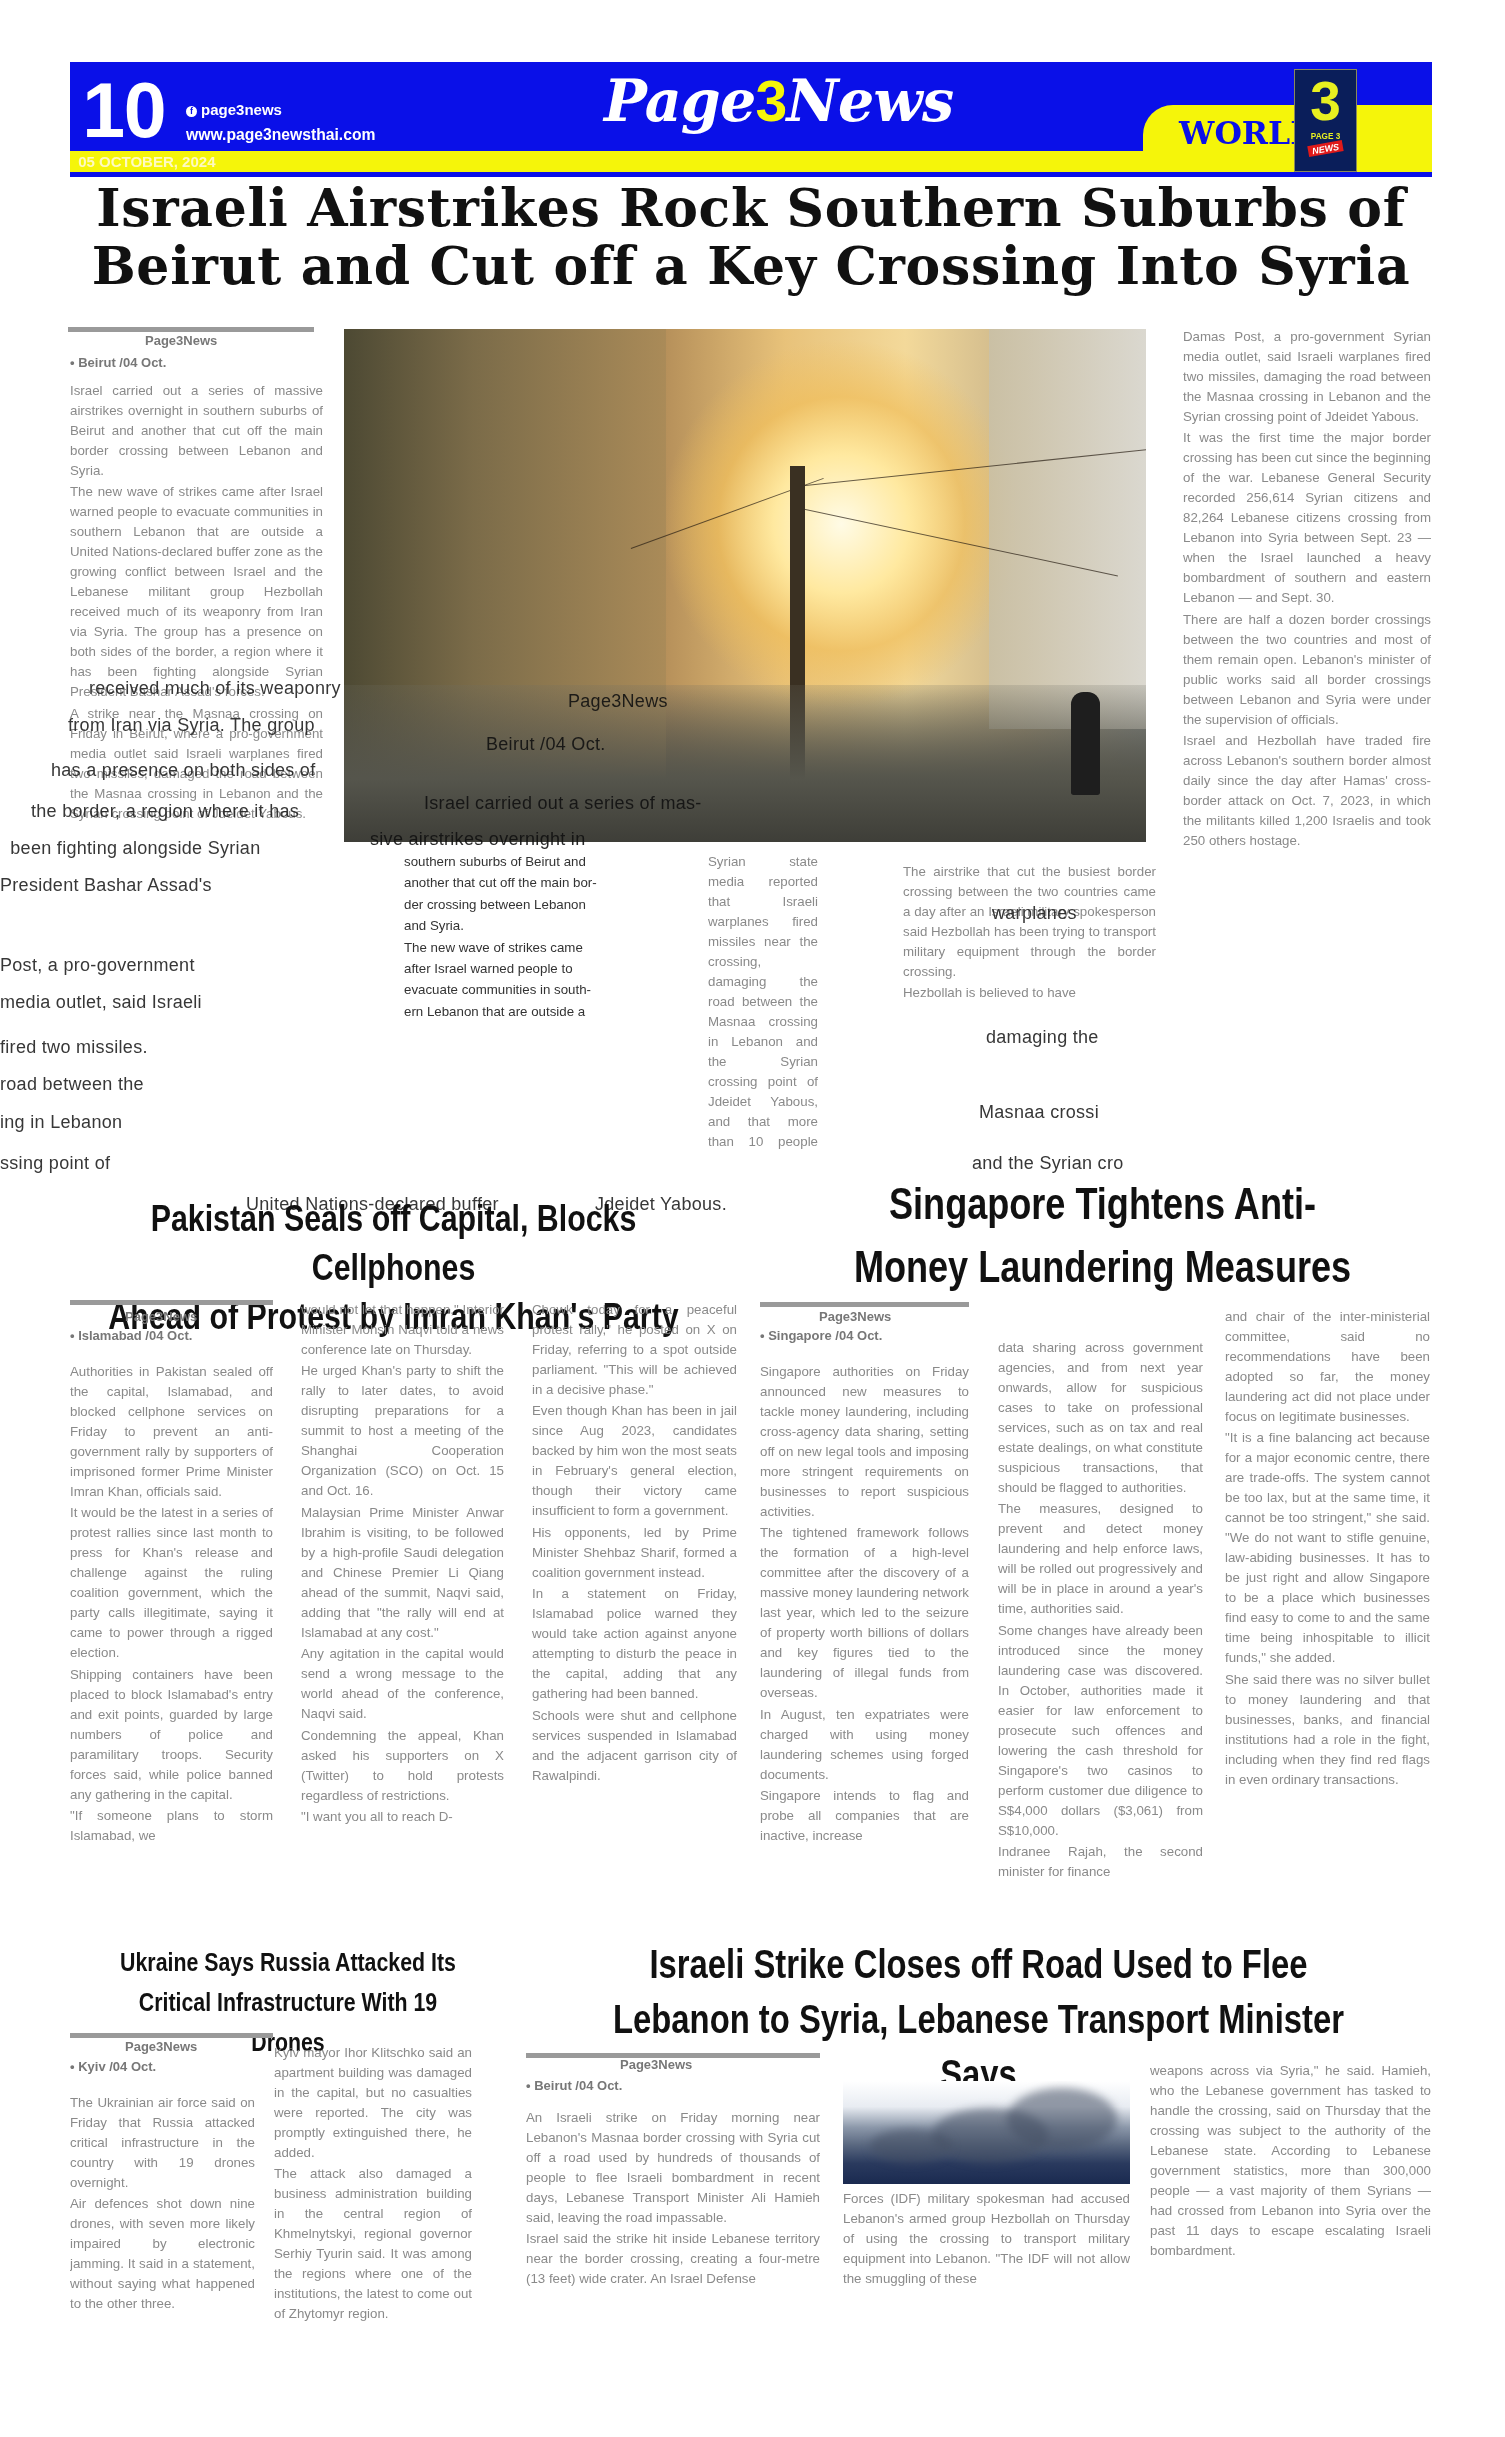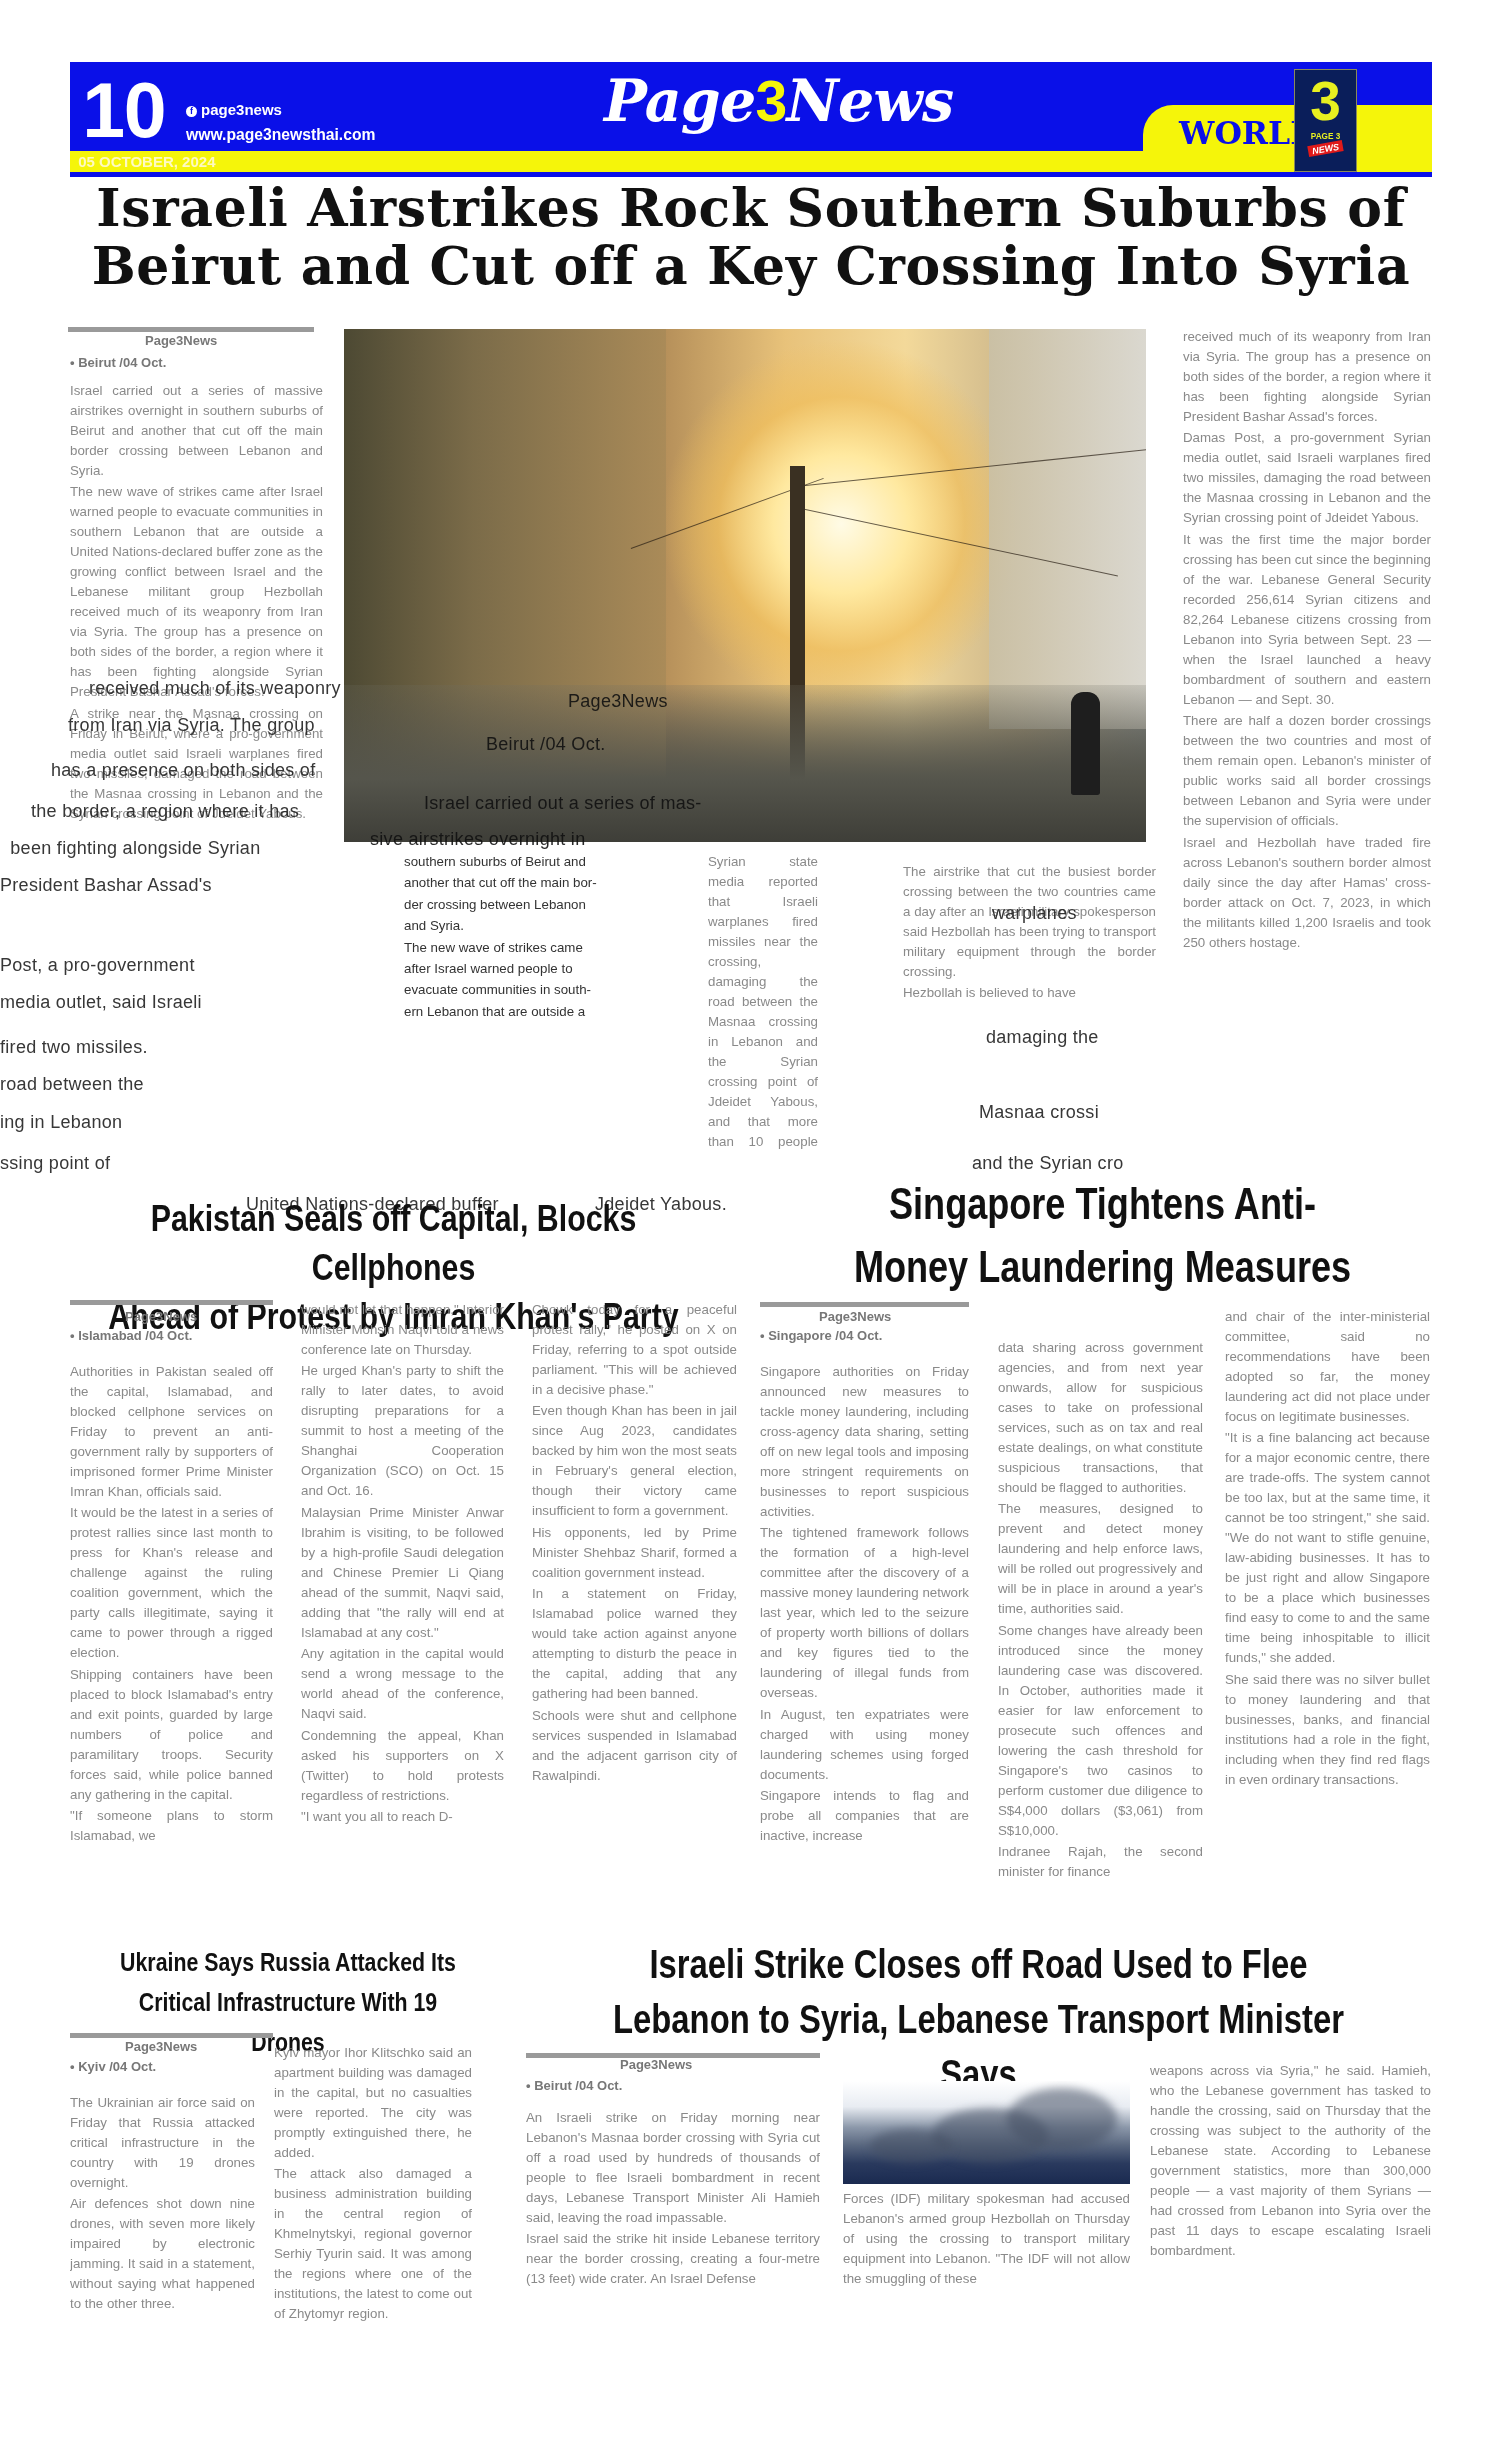--- a/index.html
+++ b/index.html
@@ -117,21 +117,20 @@
   </div>
   <div class="col" style="left:708px; top:852px; width:110px; height:301px;">
     <p>Syrian state media reported that Israeli warplanes fired missiles near the crossing, damaging the road between the Masnaa crossing in Lebanon and the Syrian crossing point of Jdeidet Yabous, and that more than 10 people were killed in the area.</p>
 
   </div>
   <div class="col" style="left:903px; top:862px; width:253px; height:294px;">
     <p>The airstrike that cut the busiest border crossing between the two countries came a day after an Israeli military spokesperson said Hezbollah has been trying to transport military equipment through the border crossing.</p>
     <p>Hezbollah is believed to have</p>
   </div>
   <div class="col" style="left:1183px; top:327px; width:248px; height:828px;">
-    <p>received much of its weaponry from Iran via Syria. The group has a presence on both sides of the border, a region where it has been fighting alongside Syrian President Bashar Assad's forces.</p>
     <p>Damas Post, a pro-government Syrian media outlet, said Israeli warplanes fired two missiles, damaging the road between the Masnaa crossing in Lebanon and the Syrian crossing point of Jdeidet Yabous.</p>
     <p>It was the first time the major border crossing has been cut since the beginning of the war. Lebanese General Security recorded 256,614 Syrian citizens and 82,264 Lebanese citizens crossing from Lebanon into Syria between Sept. 23 — when the Israel launched a heavy bombardment of southern and eastern Lebanon — and Sept. 30.</p>
     <p>There are half a dozen border crossings between the two countries and most of them remain open. Lebanon's minister of public works said all border crossings between Lebanon and Syria were under the supervision of officials.</p>
     <p>Israel and Hezbollah have traded fire across Lebanon's southern border almost daily since the day after Hamas' cross-border attack on Oct. 7, 2023, in which the militants killed 1,200 Israelis and took 250 others hostage.</p>
   </div>
 
   <div class="overlay-frag" style="left:89px; top:678px;">received much of its weaponry</div>
   <div class="overlay-frag" style="left:68px; top:715px;">from Iran via Syria. The group</div>
   <div class="overlay-frag" style="left:51px; top:760px;">has a presence on both sides of</div>
   <div class="overlay-frag" style="left:31px; top:801px;">the border, a region where it has</div>

